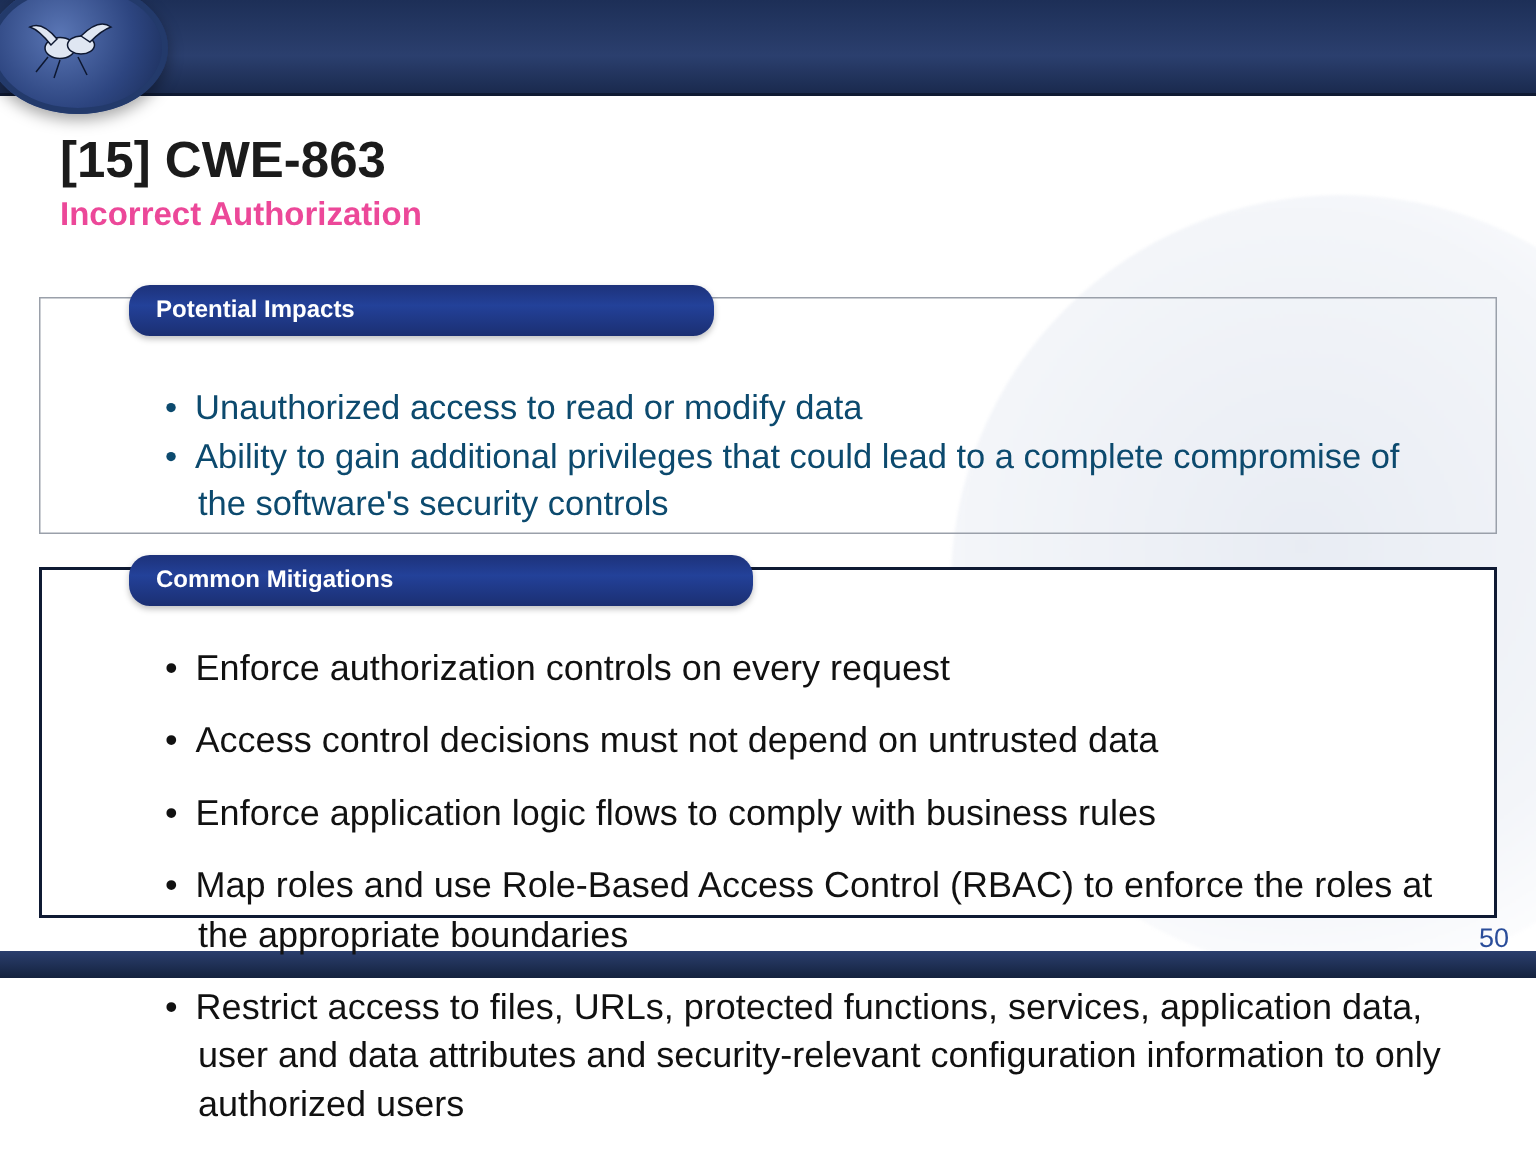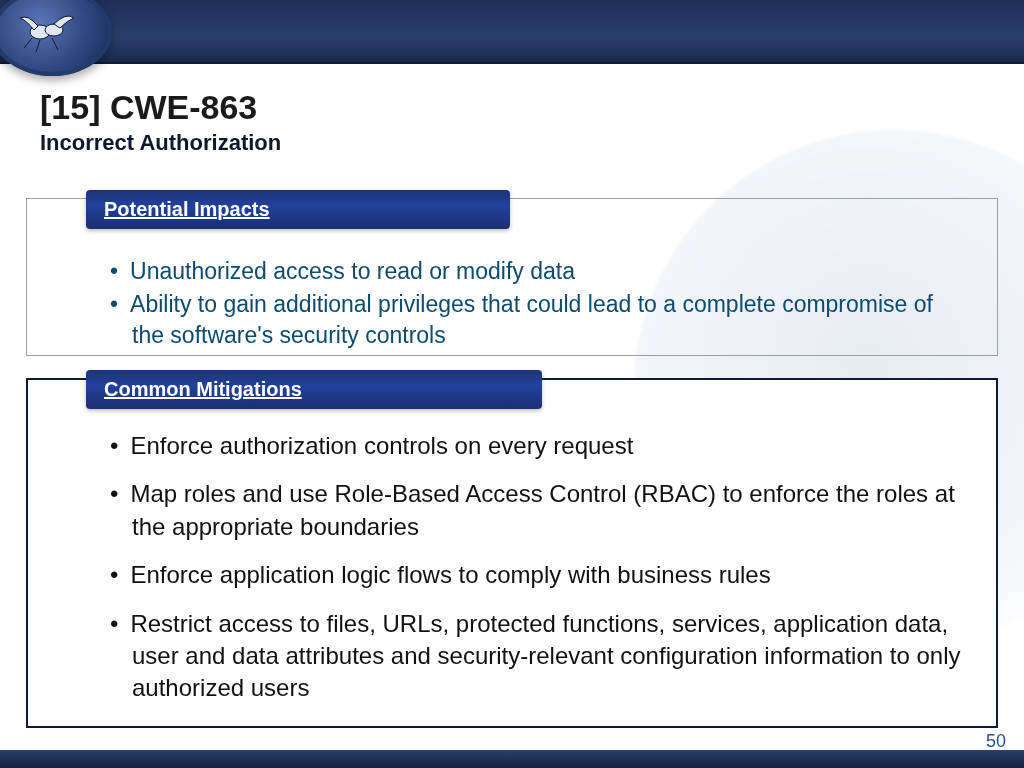--- a/index.html
+++ b/index.html
@@ -1,21 +1,21 @@
 <!DOCTYPE html>
 <html><head>
 <meta charset="utf-8">
 <style>
   * { margin: 0; padding: 0; box-sizing: border-box; }
   html, body { width: 1024px; height: 768px; font-family: Arial, Helvetica, sans-serif; background: #ffffff; overflow: hidden; }
 
   .slide {
     position: relative;
     width: 1024px;
-    height: 768px;
+    height: 652px;
     background: #ffffff;
   }
 
   
   .topband {
     position: absolute;
     top: 0; left: 0; right: 0;
     height: 64px;
     background: linear-gradient(#1d2f57, #2b3f6e 60%, #1a2a4e);
     border-bottom: 2px solid #0f1a33;
@@ -42,21 +42,21 @@
     left: 40px; top: 88px;
     font-size: 34px;
     font-weight: 700;
     color: #1b1b1b;
   }
   .subtitle {
     position: absolute;
     left: 40px; top: 130px;
     font-size: 22px;
     font-weight: 700;
-    color: #0f172a;
+    color: #ec4899;
   }
 
   
   .ghost {
     position: absolute;
     right: -130px;
     top: 130px;
     width: 520px;
     height: 520px;
     background: radial-gradient(circle at 45% 45%, #e8ecf3 0%, #f3f5f9 55%, #ffffff 80%);
@@ -73,25 +73,24 @@
     height: 158px;
     border: 1px solid #9aa0aa;
     background: transparent;
     z-index: 1;
   }
   .pill {
     position: absolute;
     background: linear-gradient(#1d327a, #234199 40%, #1b2f72);
     color: #ffffff;
     font-weight: 700;
-    border-radius: 4px;
+    border-radius: 14px;
     padding: 8px 240px 8px 18px;
-    font-size: 20px;
+    font-size: 16px;
     box-shadow: 0 2px 4px rgba(0,0,0,.25);
-    text-decoration: underline;
   }
   .pill-impacts { left: 86px; top: 190px; z-index: 2; }
 
   .impacts-list {
     position: absolute;
     left: 110px; right: 70px; top: 256px;
     font-size: 23px;
     line-height: 1.35;
     color: #0c4a6e;
     z-index: 1;
@@ -170,20 +169,21 @@
     <li>Unauthorized access to read or modify data</li>
     <li>Ability to gain additional privileges that could lead to a complete compromise of the software's security controls</li>
   </ul>
 
   <div class="mits-frame"></div>
   <div class="pill pill-mits">
     <span>Common Mitigations</span>
   </div>
   <ul class="mits-list">
     <li>Enforce authorization controls on every request</li>
+    <li>Access control decisions must not depend on untrusted data</li>
+    <li>Enforce application logic flows to comply with business rules</li>
     <li>Map roles and use Role-Based Access Control (RBAC) to enforce the roles at the appropriate boundaries</li>
-    <li>Enforce application logic flows to comply with business rules</li>
     <li>Restrict access to files, URLs, protected functions, services, application data, user and data attributes and security-relevant configuration information to only authorized users</li>
   </ul>
 
   <div class="bottomband"></div>
   <div class="pagenum">50</div>
 </div>
 
 </body></html>

